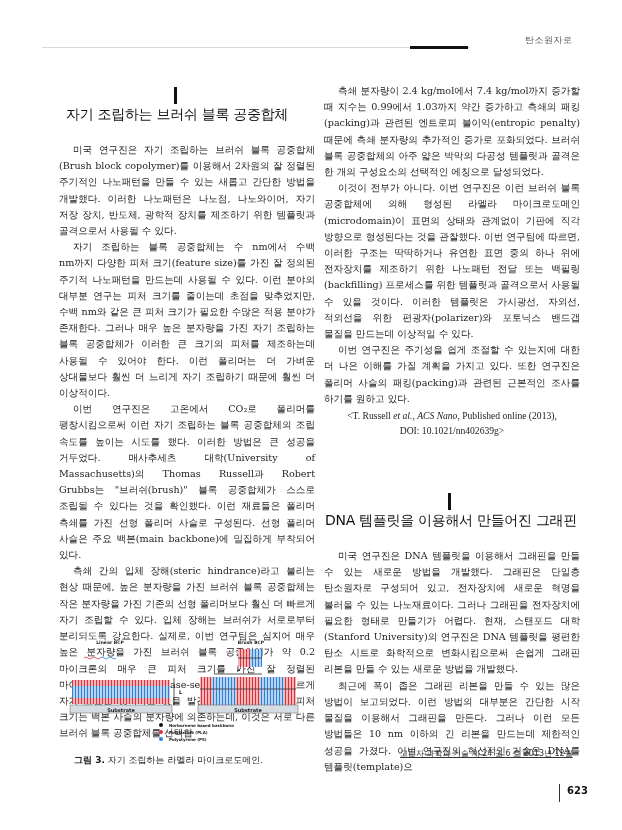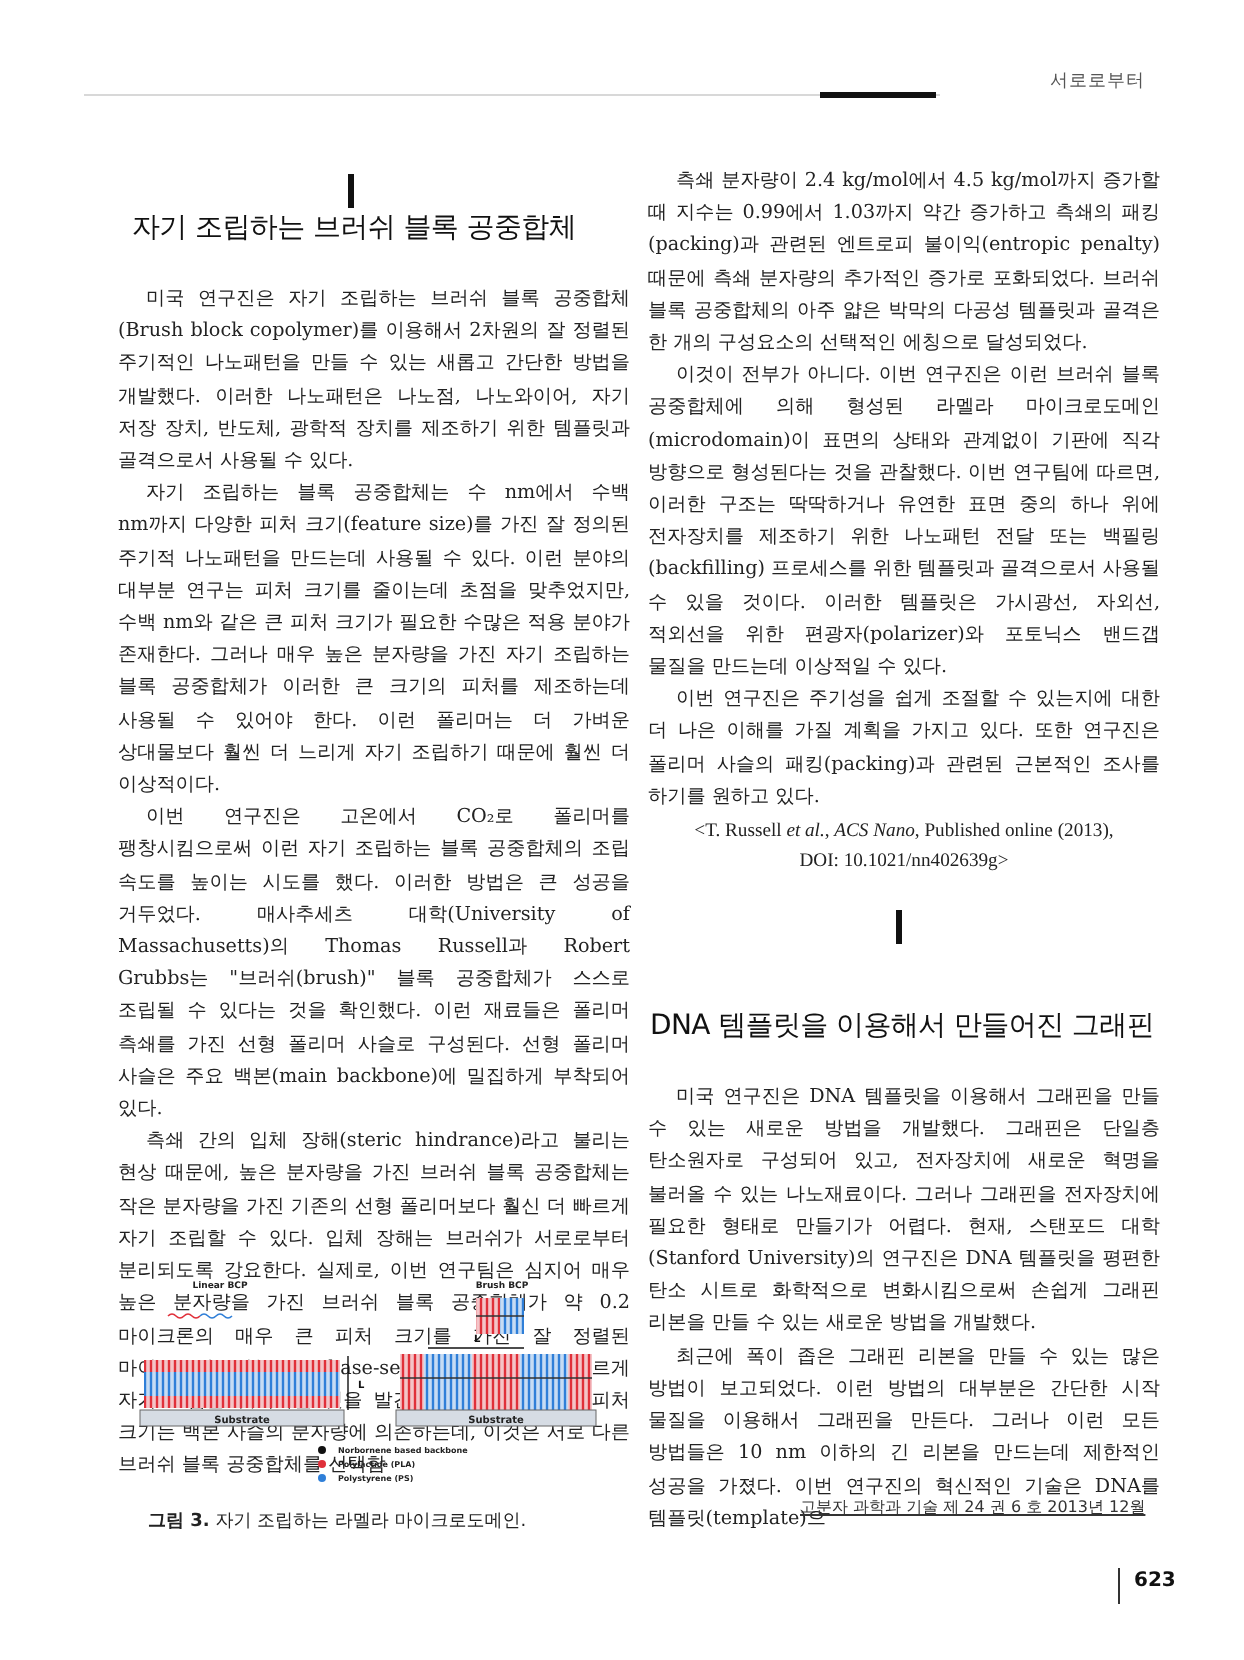--- a/index.html
+++ b/index.html
@@ -14,58 +14,58 @@
   .header-tab { left: 410px; }
 
   .col { position: absolute; top: 82px; width: 256px; font-size: 9.6px; line-height: 16.2px;
          text-align: justify; word-break: keep-all; }
   .col-left { left: 59px; }
   .col-right { left: 324px; top: 83px; }
 
   .section-title { font-family: "DejaVu Sans", sans-serif; font-size: 14px; line-height: 20px;
                    color: #111; margin: 5px 0 18px -20px; display: flex; align-items: center; letter-spacing: -0.3px; flex-direction: column; }
   .section-title .bar { display: inline-block; width: 3px; height: 17px; background: #111; margin-right: 4px; }
-  .col-right .section-title { margin-left: -2px; margin-top: 17px; margin-bottom: 18px; gap: 31px; }
+  .col-right .section-title { margin-left: -2px; margin-top: 55px; margin-bottom: 18px; }
 
   p.para { margin: 0; text-indent: 14px; font-size: 9.6px; }
   p.cont { text-indent: 0; }
   .ref { text-align: center; font-family: "Liberation Serif", serif; font-size: 9.6px; line-height: 15px; margin-top: 1px; }
   .ref i { font-style: italic; }
 
   .figure { position: absolute; left: 62px; top: 636px; width: 246px; height: 120px; }
   .fig-caption { position: absolute; left: 74px; top: 754px; font-family: "DejaVu Sans", sans-serif;
                  font-size: 9px; color: #222; }
   .fig-caption b { font-weight: bold; }
 
   .footer { position: absolute; top: 748px; left: 400px; font-family: "DejaVu Sans", sans-serif;
             font-size: 8px; color: #333; white-space: nowrap; text-decoration: underline; }
   .footer-sep { position: absolute; top: 784px; left: 559px; width: 1px; height: 18px; background: #333; }
   .page-num { position: absolute; top: 785px; left: 567px; font-family: "DejaVu Sans", sans-serif;
               font-size: 10px; font-weight: bold; color: #111; }
 </style>
 </head>
 <body>
 
-<div class="header-label">서로로부터</div>
+<div class="header-label">탄소원자로</div>
 <div class="header-rule"></div>
 <div class="header-tab"></div>
 
 <div class="col col-left">
   <div class="section-title">
     <span class="bar"></span>
     <span>자기 조립하는 브러쉬 블록 공중합체</span>
   </div>
   <p class="para">미국 연구진은 자기 조립하는 브러쉬 블록 공중합체(Brush block copolymer)를 이용해서 2차원의 잘 정렬된 주기적인 나노패턴을 만들 수 있는 새롭고 간단한 방법을 개발했다. 이러한 나노패턴은 나노점, 나노와이어, 자기 저장 장치, 반도체, 광학적 장치를 제조하기 위한 템플릿과 골격으로서 사용될 수 있다.</p>
   <p class="para">자기 조립하는 블록 공중합체는 수 nm에서 수백 nm까지 다양한 피처 크기(feature size)를 가진 잘 정의된 주기적 나노패턴을 만드는데 사용될 수 있다. 이런 분야의 대부분 연구는 피처 크기를 줄이는데 초점을 맞추었지만, 수백 nm와 같은 큰 피처 크기가 필요한 수많은 적용 분야가 존재한다. 그러나 매우 높은 분자량을 가진 자기 조립하는 블록 공중합체가 이러한 큰 크기의 피처를 제조하는데 사용될 수 있어야 한다. 이런 폴리머는 더 가벼운 상대물보다 훨씬 더 느리게 자기 조립하기 때문에 훨씬 더 이상적이다.</p>
   <p class="para">이번 연구진은 고온에서 CO₂로 폴리머를 팽창시킴으로써 이런 자기 조립하는 블록 공중합체의 조립 속도를 높이는 시도를 했다. 이러한 방법은 큰 성공을 거두었다. 매사추세츠 대학(University of Massachusetts)의 Thomas Russell과 Robert Grubbs는 "브러쉬(brush)" 블록 공중합체가 스스로 조립될 수 있다는 것을 확인했다. 이런 재료들은 폴리머 측쇄를 가진 선형 폴리머 사슬로 구성된다. 선형 폴리머 사슬은 주요 백본(main backbone)에 밀집하게 부착되어 있다.</p>
   <p class="para">측쇄 간의 입체 장해(steric hindrance)라고 불리는 현상 때문에, 높은 분자량을 가진 브러쉬 블록 공중합체는 작은 분자량을 가진 기존의 선형 폴리머보다 훨신 더 빠르게 자기 조립할 수 있다. 입체 장해는 브러쉬가 서로로부터 분리되도록 강요한다. 실제로, 이번 연구팀은 심지어 매우 높은 분자량을 가진 브러쉬 블록 공중합체가 약 0.2 마이크론의 매우 큰 피처 크기를 가진 잘 정렬된 마이크로상분리(microphase-separated) 구조를 빠르게 자기 조립할 것이라는 것을 발견했다. 게다가, 이런 피처 크기는 백본 사슬의 분자량에 의존하는데, 이것은 서로 다른 브러쉬 블록 공중합체를 선택함</p>
 </div>
 
 <div class="col col-right">
-  <p class="para">측쇄 분자량이 2.4 kg/mol에서 4.5 kg/mol까지 증가할 때 지수는 0.99에서 1.03까지 약간 증가하고 측쇄의 패킹(packing)과 관련된 엔트로피 불이익(entropic penalty) 때문에 측쇄 분자량의 추가적인 증가로 포화되었다. 브러쉬 블록 공중합체의 아주 얇은 박막의 다공성 템플릿과 골격은 한 개의 구성요소의 선택적인 에칭으로 달성되었다.</p>
+  <p class="para">측쇄 분자량이 2.4 kg/mol에서 7.4 kg/mol까지 증가할 때 지수는 0.99에서 1.03까지 약간 증가하고 측쇄의 패킹(packing)과 관련된 엔트로피 불이익(entropic penalty) 때문에 측쇄 분자량의 추가적인 증가로 포화되었다. 브러쉬 블록 공중합체의 아주 얇은 박막의 다공성 템플릿과 골격은 한 개의 구성요소의 선택적인 에칭으로 달성되었다.</p>
   <p class="para">이것이 전부가 아니다. 이번 연구진은 이런 브러쉬 블록 공중합체에 의해 형성된 라멜라 마이크로도메인(microdomain)이 표면의 상태와 관계없이 기판에 직각 방향으로 형성된다는 것을 관찰했다. 이번 연구팀에 따르면, 이러한 구조는 딱딱하거나 유연한 표면 중의 하나 위에 전자장치를 제조하기 위한 나노패턴 전달 또는 백필링(backfilling) 프로세스를 위한 템플릿과 골격으로서 사용될 수 있을 것이다. 이러한 템플릿은 가시광선, 자외선, 적외선을 위한 편광자(polarizer)와 포토닉스 밴드갭 물질을 만드는데 이상적일 수 있다.</p>
   <p class="para">이번 연구진은 주기성을 쉽게 조절할 수 있는지에 대한 더 나은 이해를 가질 계획을 가지고 있다. 또한 연구진은 폴리머 사슬의 패킹(packing)과 관련된 근본적인 조사를 하기를 원하고 있다.</p>
   <div class="ref">
     <span>&lt;T. Russell </span><i>et al.</i><span>, </span><i>ACS Nano</i><span>, Published online (2013),</span><br>
     <span>DOI: 10.1021/nn402639g&gt;</span>
   </div>
 
   <div class="section-title">
     <span class="bar"></span>
     <span>DNA 템플릿을 이용해서 만들어진 그래핀</span>

